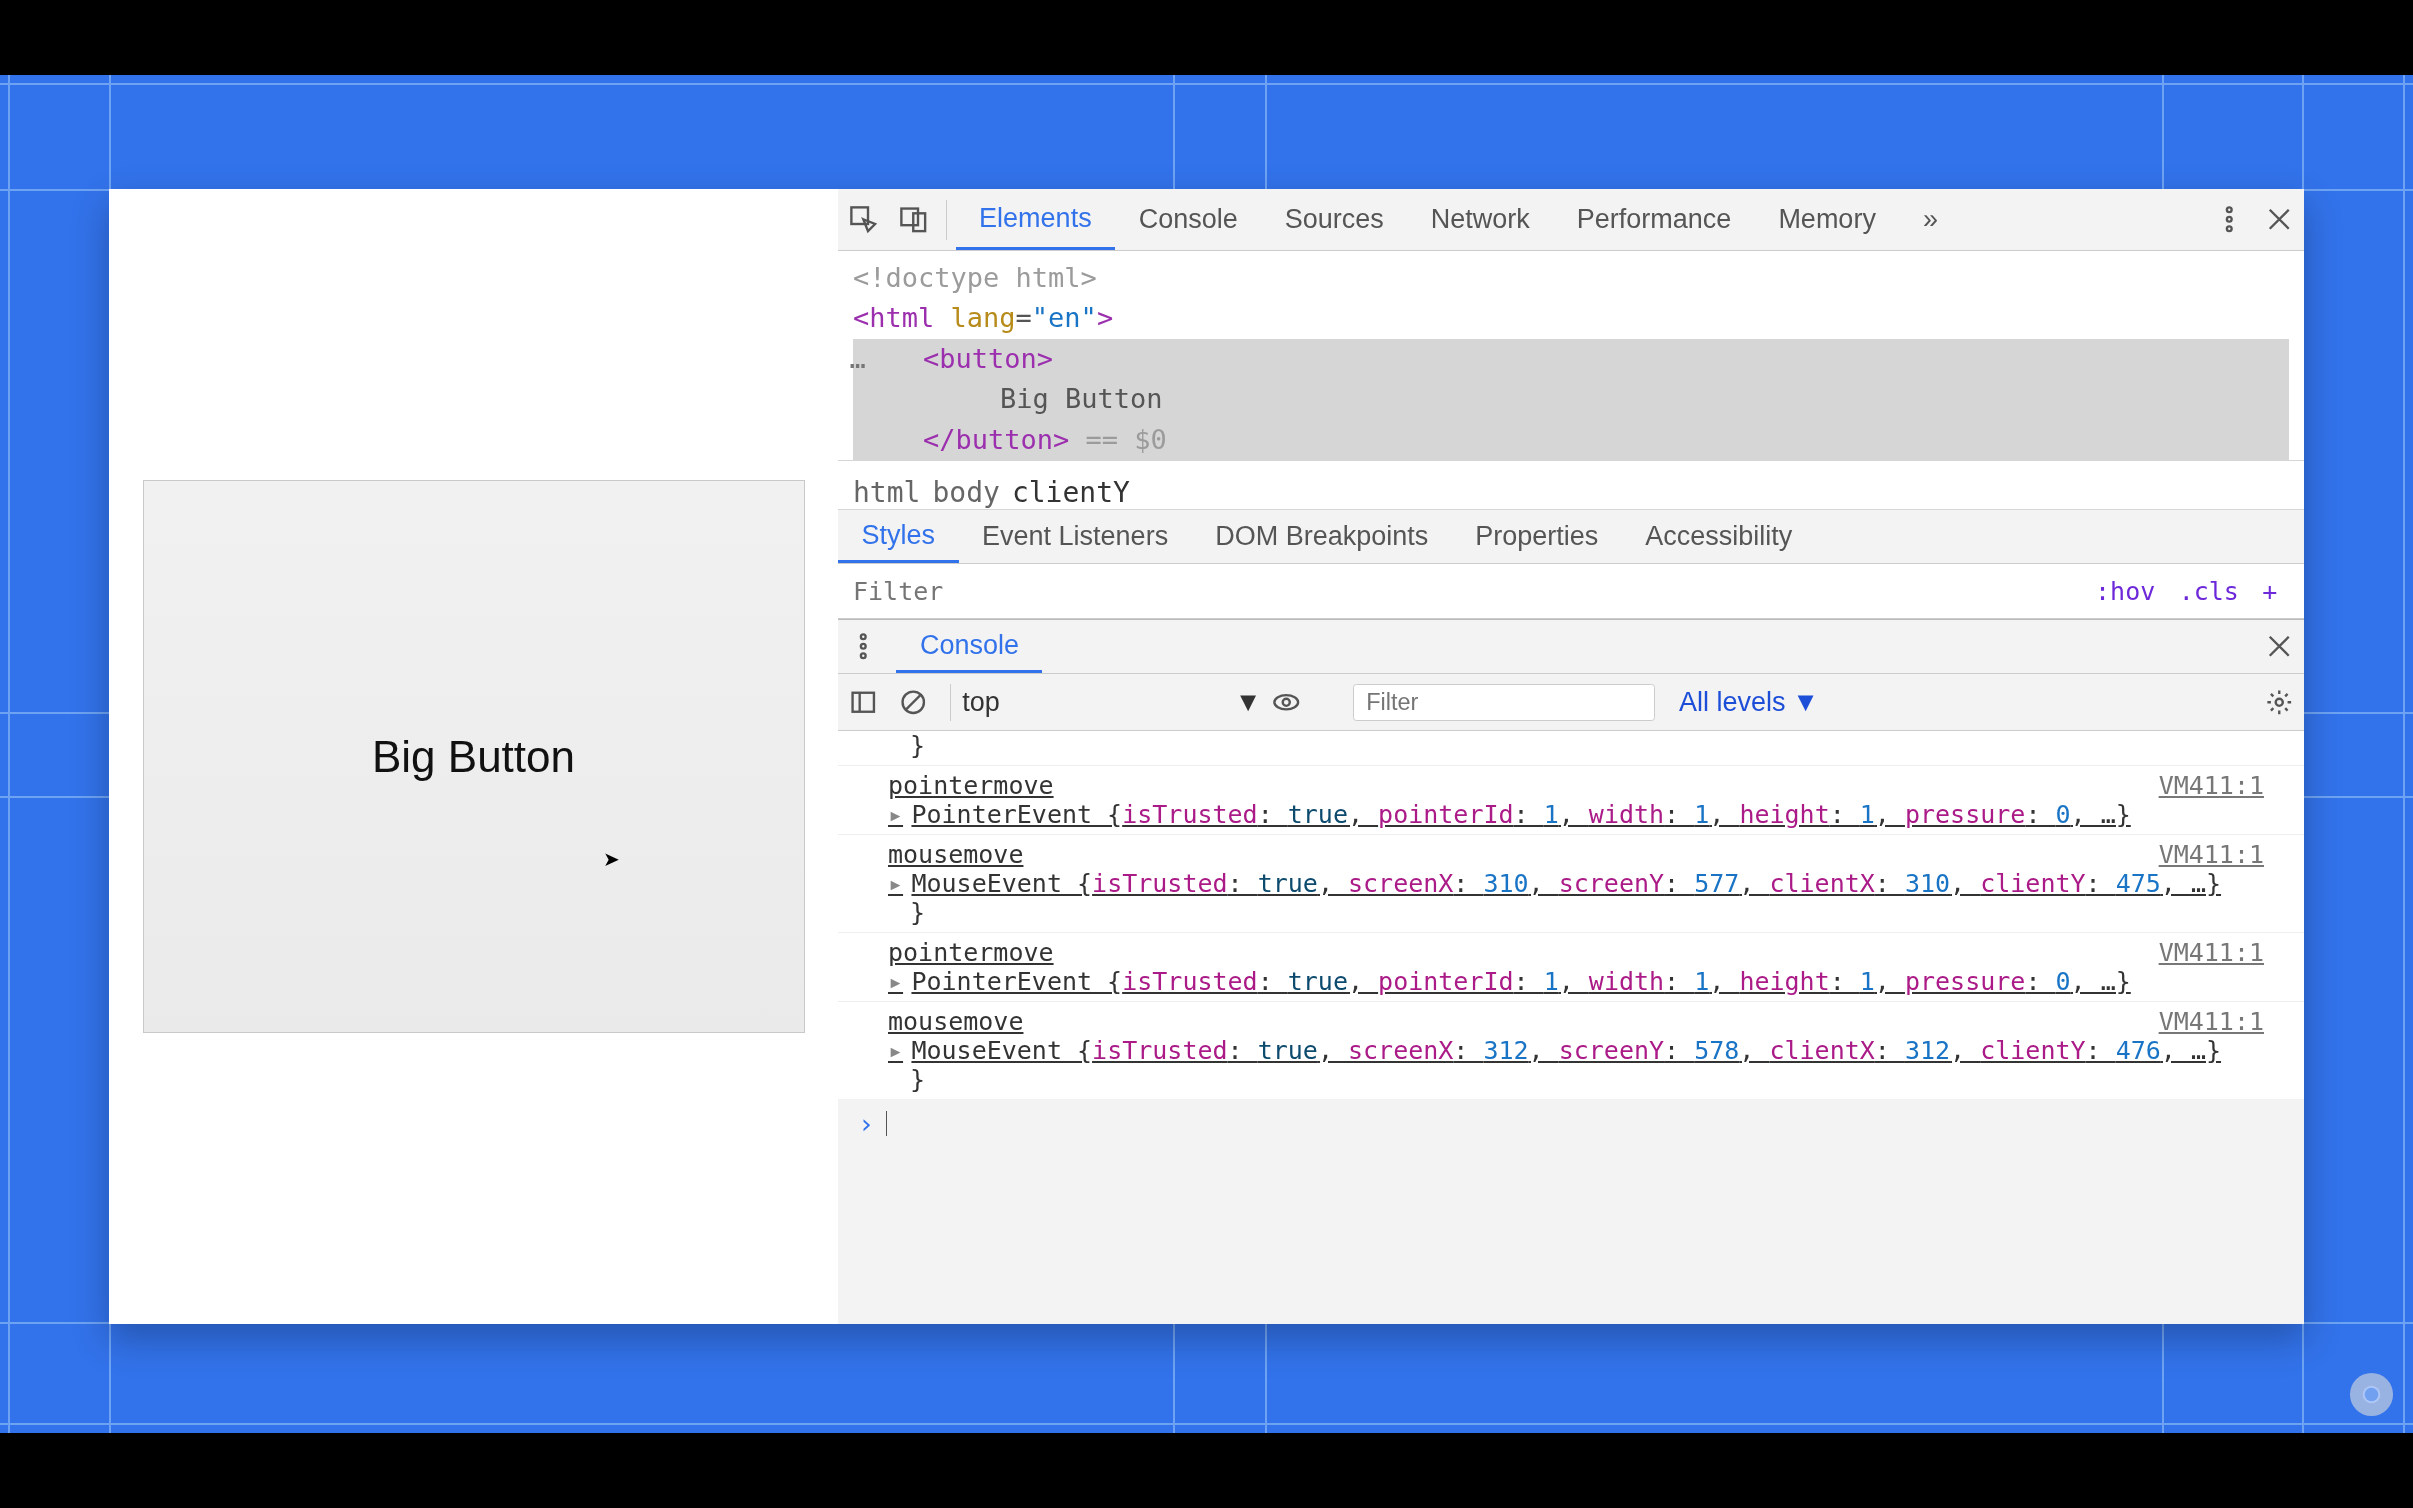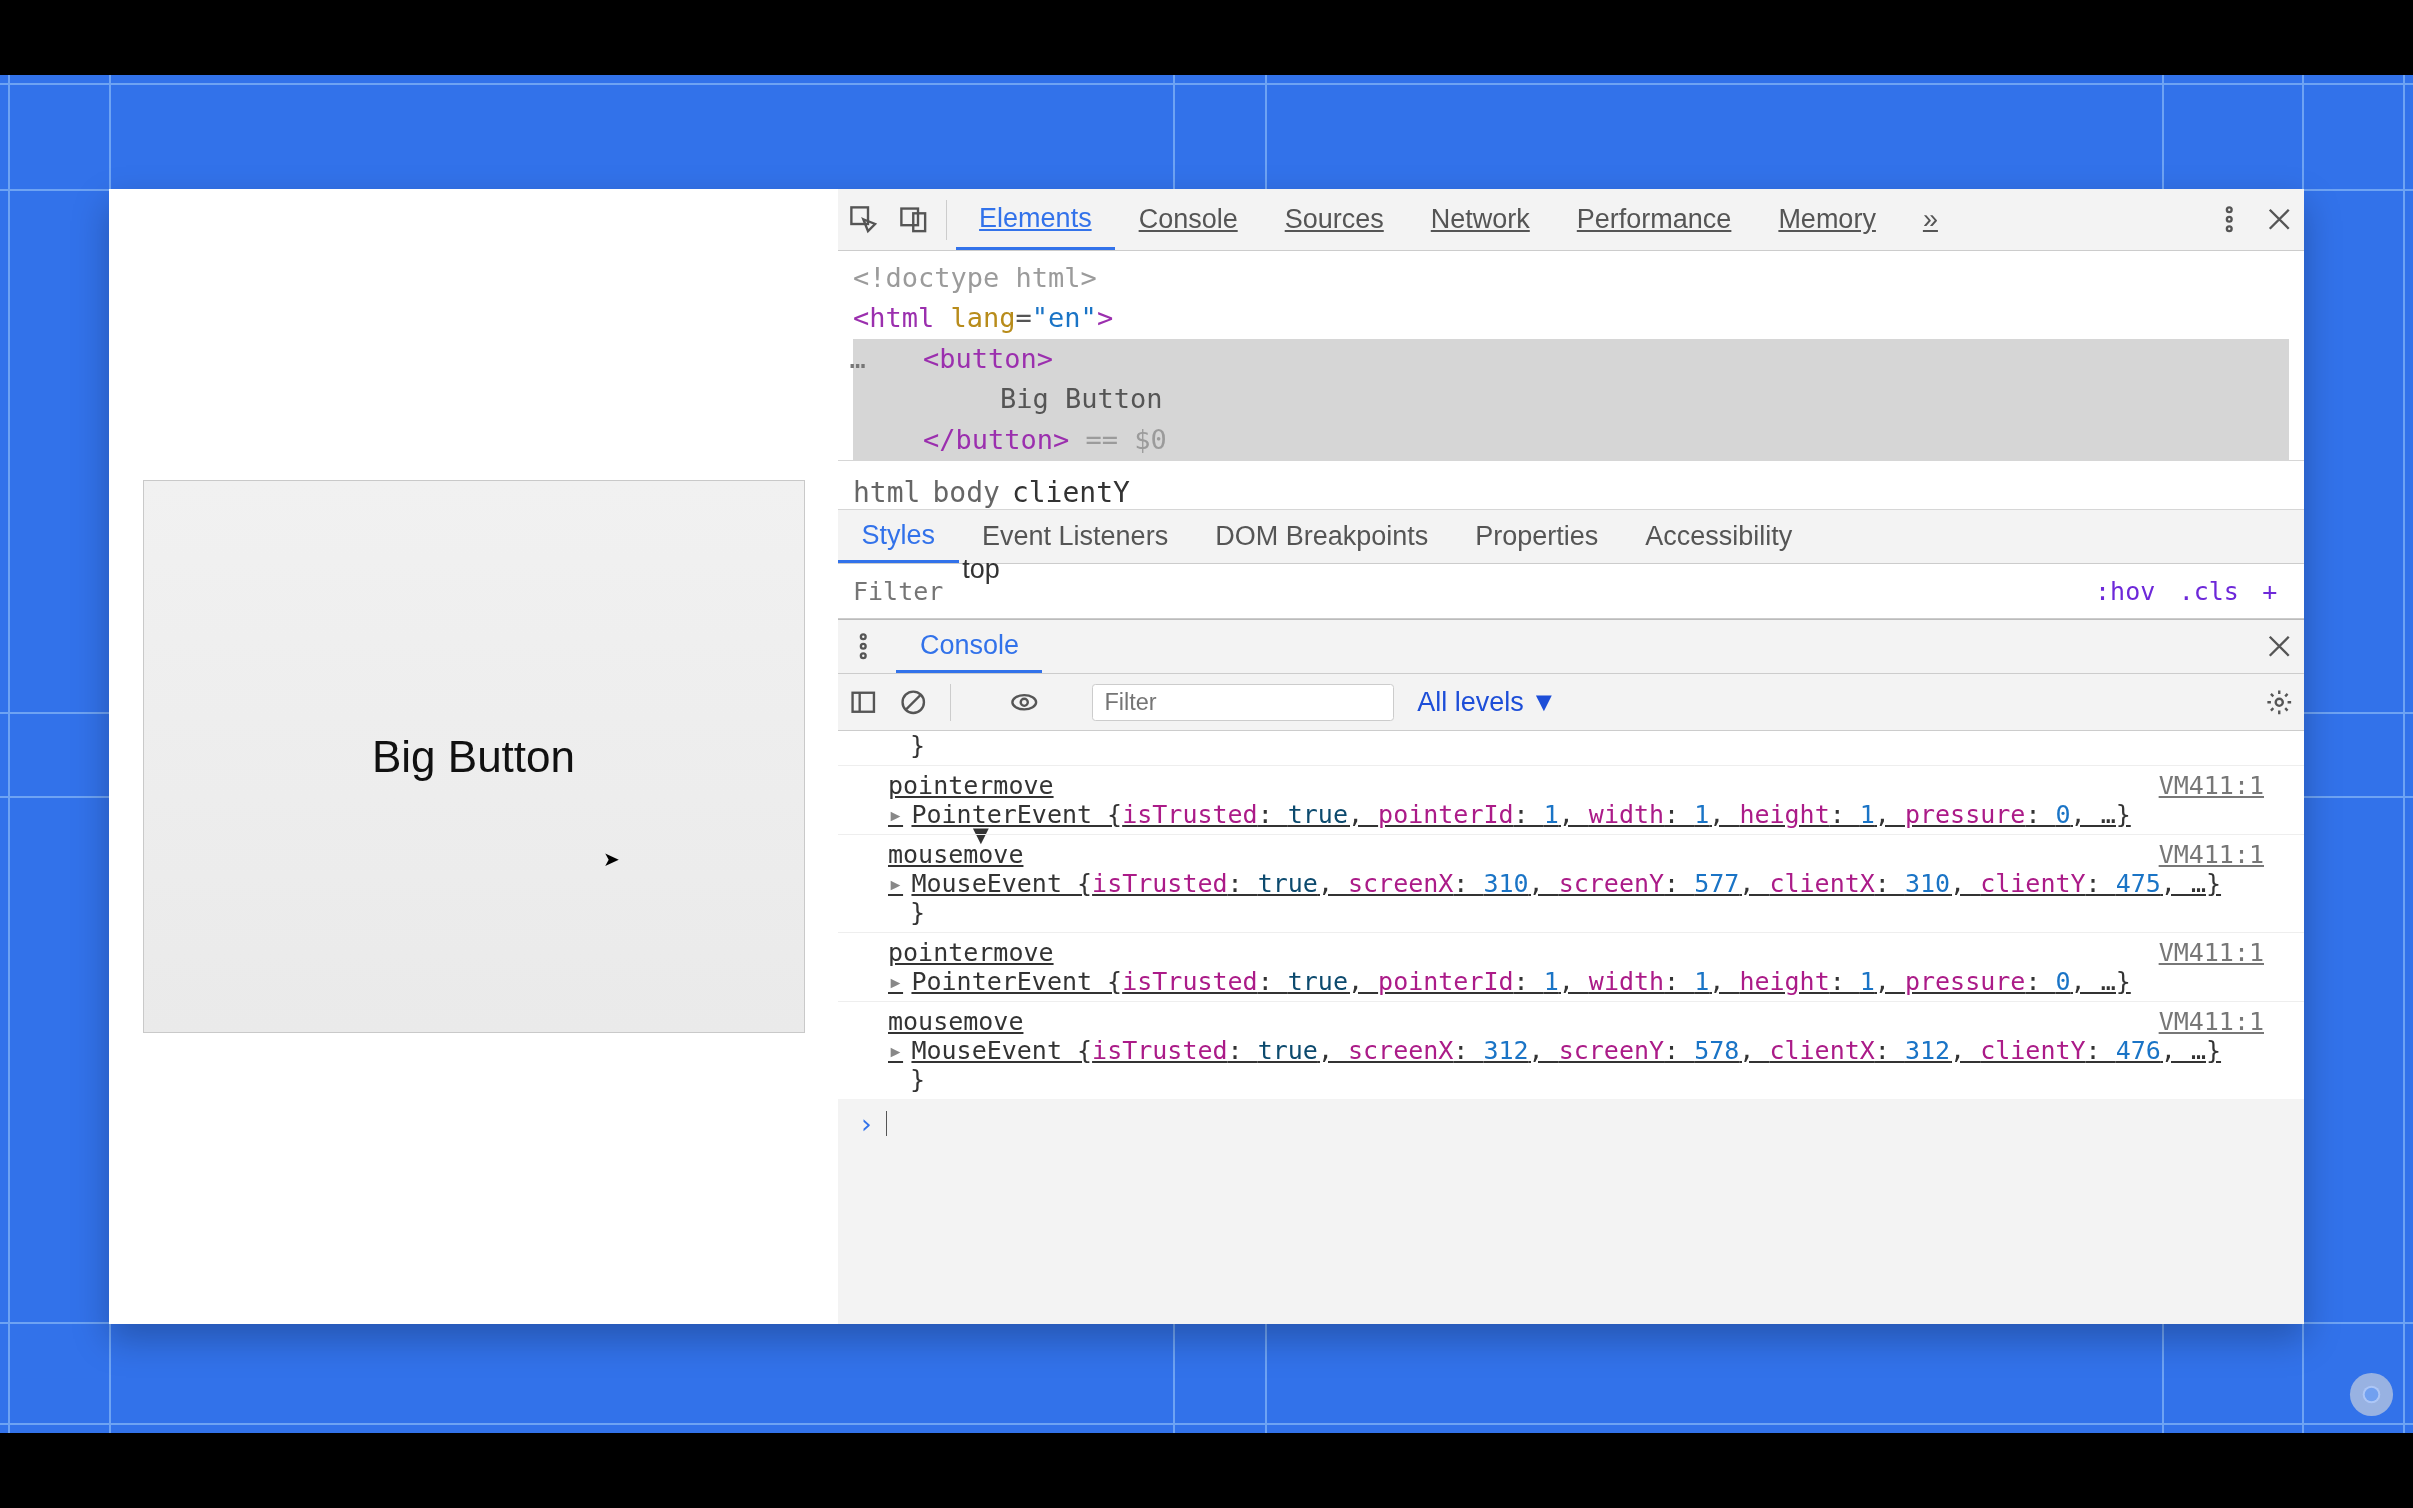--- a/index.html
+++ b/index.html
@@ -19,21 +19,21 @@
   .cursor{position:absolute;left:494px;top:658px;font-size:20px;color:#000;pointer-events:none;}
 
   .devtools{flex:1;display:flex;flex-direction:column;background:#f3f3f3;font-family:"Helvetica Neue",Arial,sans-serif;font-size:27px;color:#555;}
 
   
   .toolbar{height:62px;border-bottom:0.8px solid #ccc;display:flex;align-items:center;background:#f3f3f3;}
   .iconcell{width:50px;height:50px;display:flex;align-items:center;justify-content:center;color:#555;}
   .iconcell svg{width:28.5px;height:28.5px;stroke:#555;fill:none;stroke-width:2;}
   .vdiv{width:0.8px;height:40px;background:#ccc;margin:0 8.4px;}
   .tabs{display:flex;height:100%;}
-  .tab{padding:0 23.5px;display:flex;align-items:center;cursor:pointer;text-decoration:underline;}
+  .tab{padding:0 23.5px;display:flex;align-items:center;cursor:pointer;}
   .tab.active{color:#3272ea;border-bottom:3.4px solid #3272ea;}
   .toolbar .sp{flex:1;}
 
   
   .domtree{background:#fff;font-family:Menlo,Consolas,monospace;font-size:27px;line-height:1.5;padding:6.7px 15px 0 15px;max-height:260px;overflow:hidden;}
   .domtree .tag{color:#9b2fae;}
   .domtree .attr{color:#b88c1b;}
   .domtree .val{color:#1a74c6;}
   .domtree .gray{color:#9b9b9b;}
   .domtree .row{white-space:pre;}
@@ -53,21 +53,21 @@
   .filterrow{height:55px;border-bottom:0.8px solid #ccc;background:#fff;display:flex;align-items:center;padding:0 15px 0 15px;font-family:Menlo,monospace;font-size:25px;}
   .filterrow input{flex:1;border:none;font:inherit;color:#888;outline:none;}
   .filterrow .chip{color:#6d28d9;padding:0 11.7px;cursor:pointer;}
 
   
   .drawer{border-top:1.7px solid #bbb;background:#f3f3f3;}
   .drawerhdr{height:54px;display:flex;align-items:center;border-bottom:0.8px solid #ccc;}
   .drawerhdr .dtab{padding:0 23.5px;height:100%;display:flex;align-items:center;color:#3272ea;border-bottom:3.4px solid #3272ea;margin-left:8.4px;}
   .drawercontrols{height:57px;display:flex;align-items:center;border-bottom:0.8px solid #ccc;background:#f3f3f3;}
   .drawercontrols .sep{width:0.8px;height:37px;background:#ccc;margin:0 11.7px;}
-  .topsel{display:flex;align-items:center;gap:235px;color:#333;cursor:pointer;flex-direction:column;}
+  .topsel{display:flex;align-items:center;gap:235px;color:#333;cursor:pointer;}
   .filterbox{flex:0 0 302px;margin-left:42px;}
   .filterbox input{width:100%;height:37px;border:0.8px solid #ccc;border-radius:3.4px;padding:0 11.7px;font:inherit;font-size:23.5px;color:#888;}
   .lvls{margin-left:23.5px;color:#1d4ed8;display:flex;align-items:center;gap:6.7px;}
 
   .log{background:#fff;font-family:Menlo,Consolas,monospace;font-size:25px;color:#333;overflow:hidden;}
   .logentry{border-top:0.8px solid #eee;padding:5px 20px 5px 50px;position:relative;}
   .logentry .evname{color:#333;}
   .logline{display:flex;align-items:flex-start;position:relative;text-decoration:underline;}
   .logline .tri{color:#888;margin-right:8.4px;}
   .logline .src{position:absolute;right:20px;color:#777;text-decoration:underline;}

